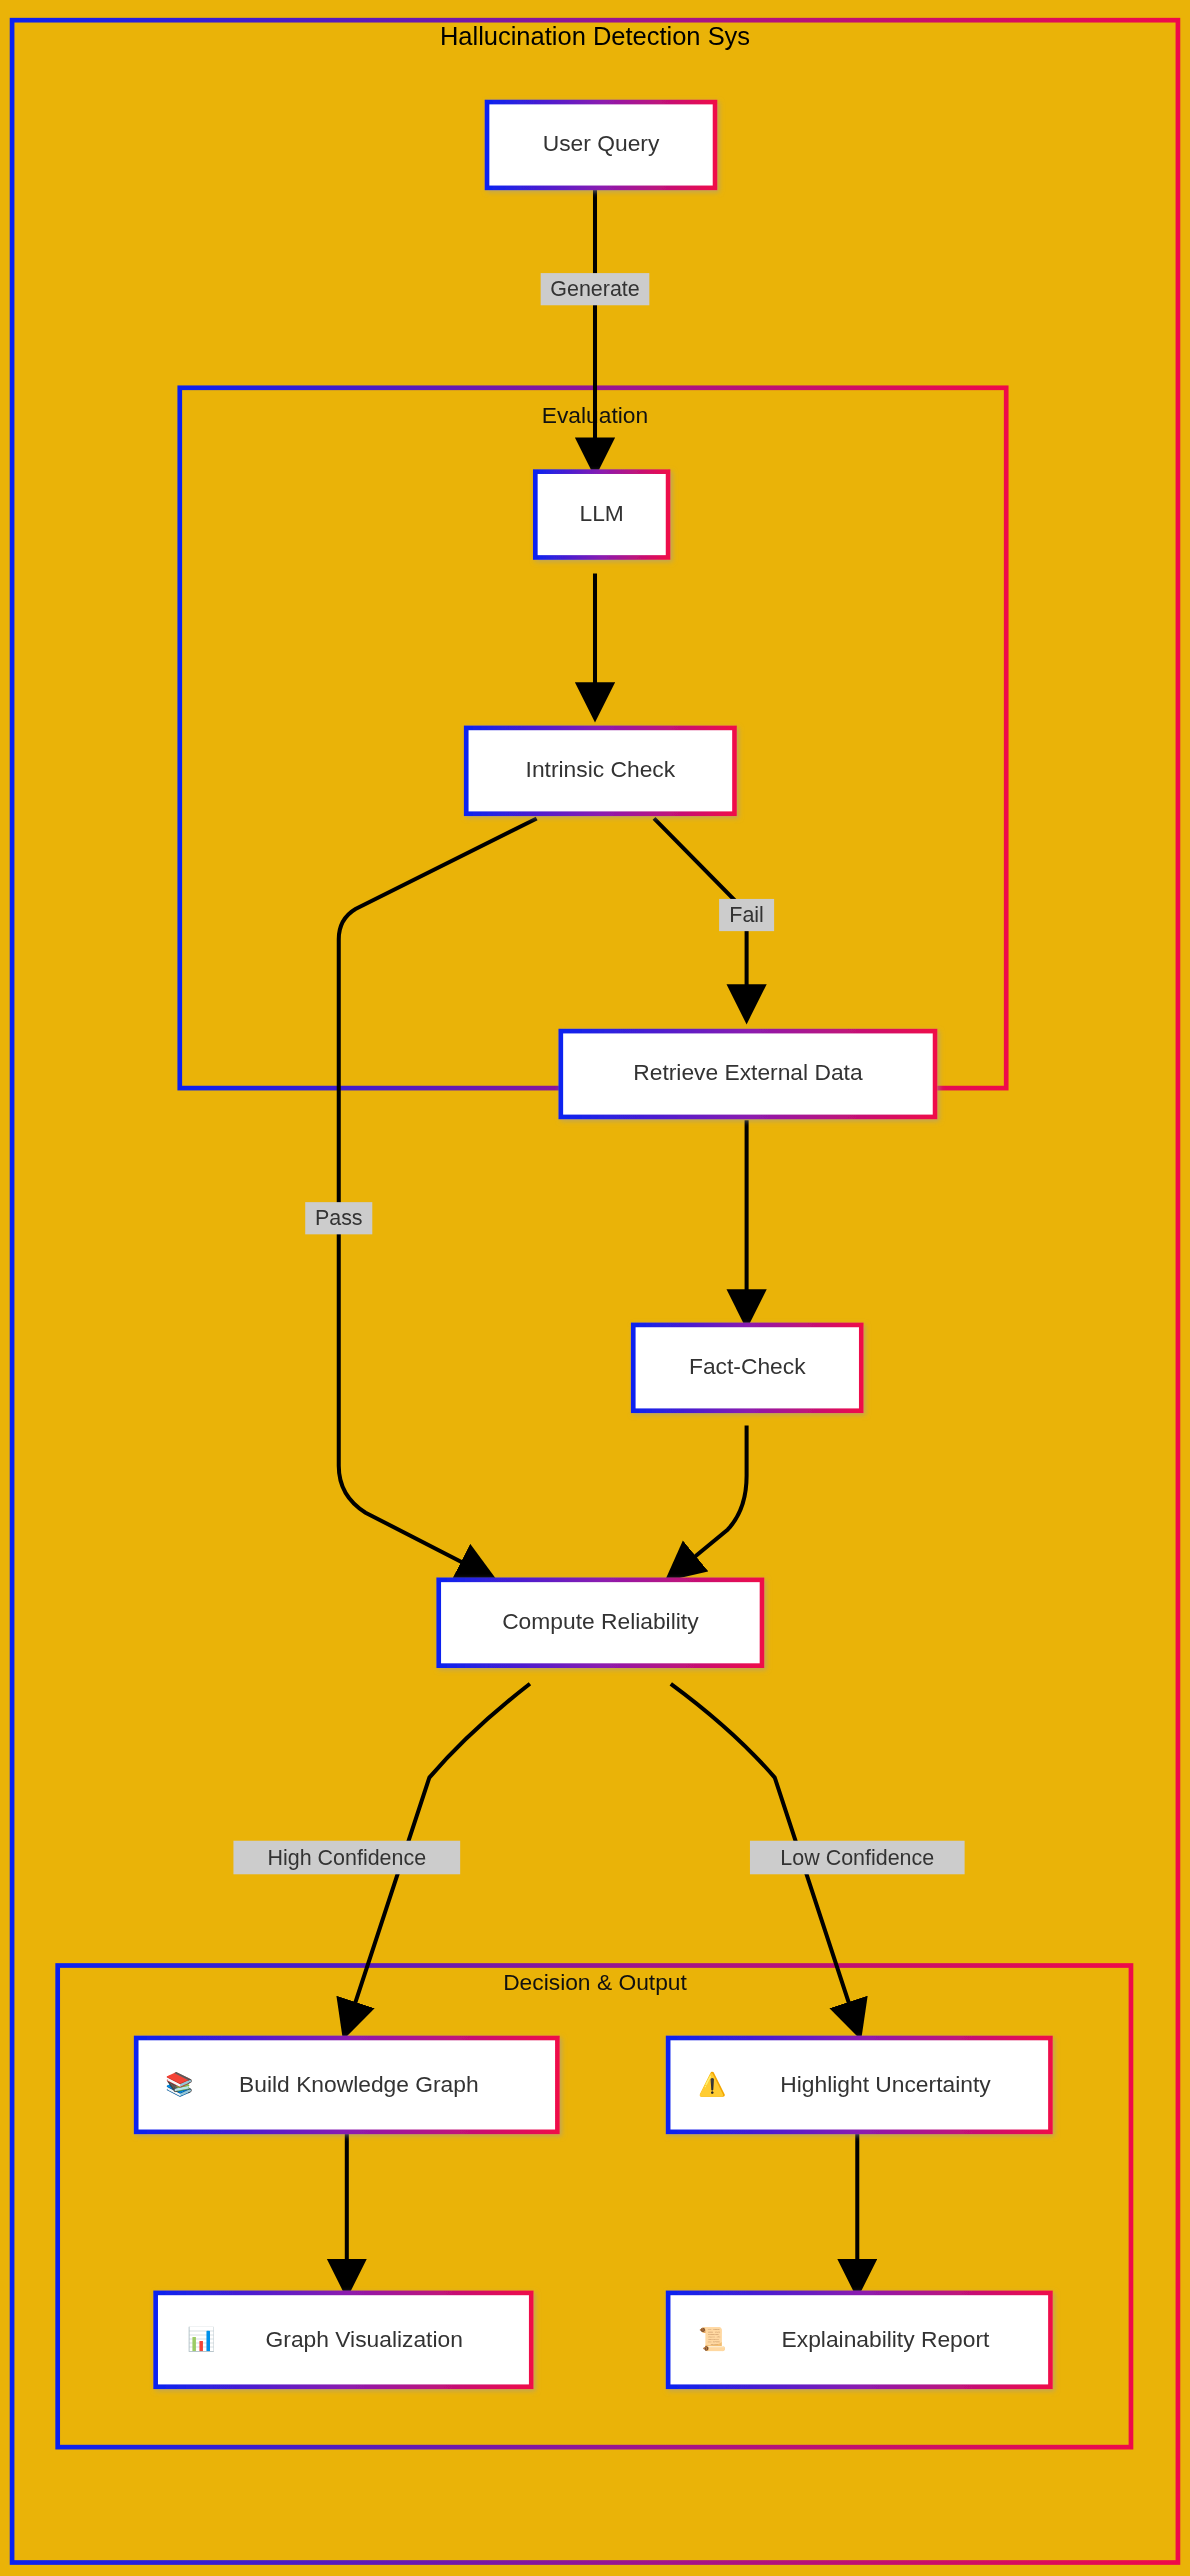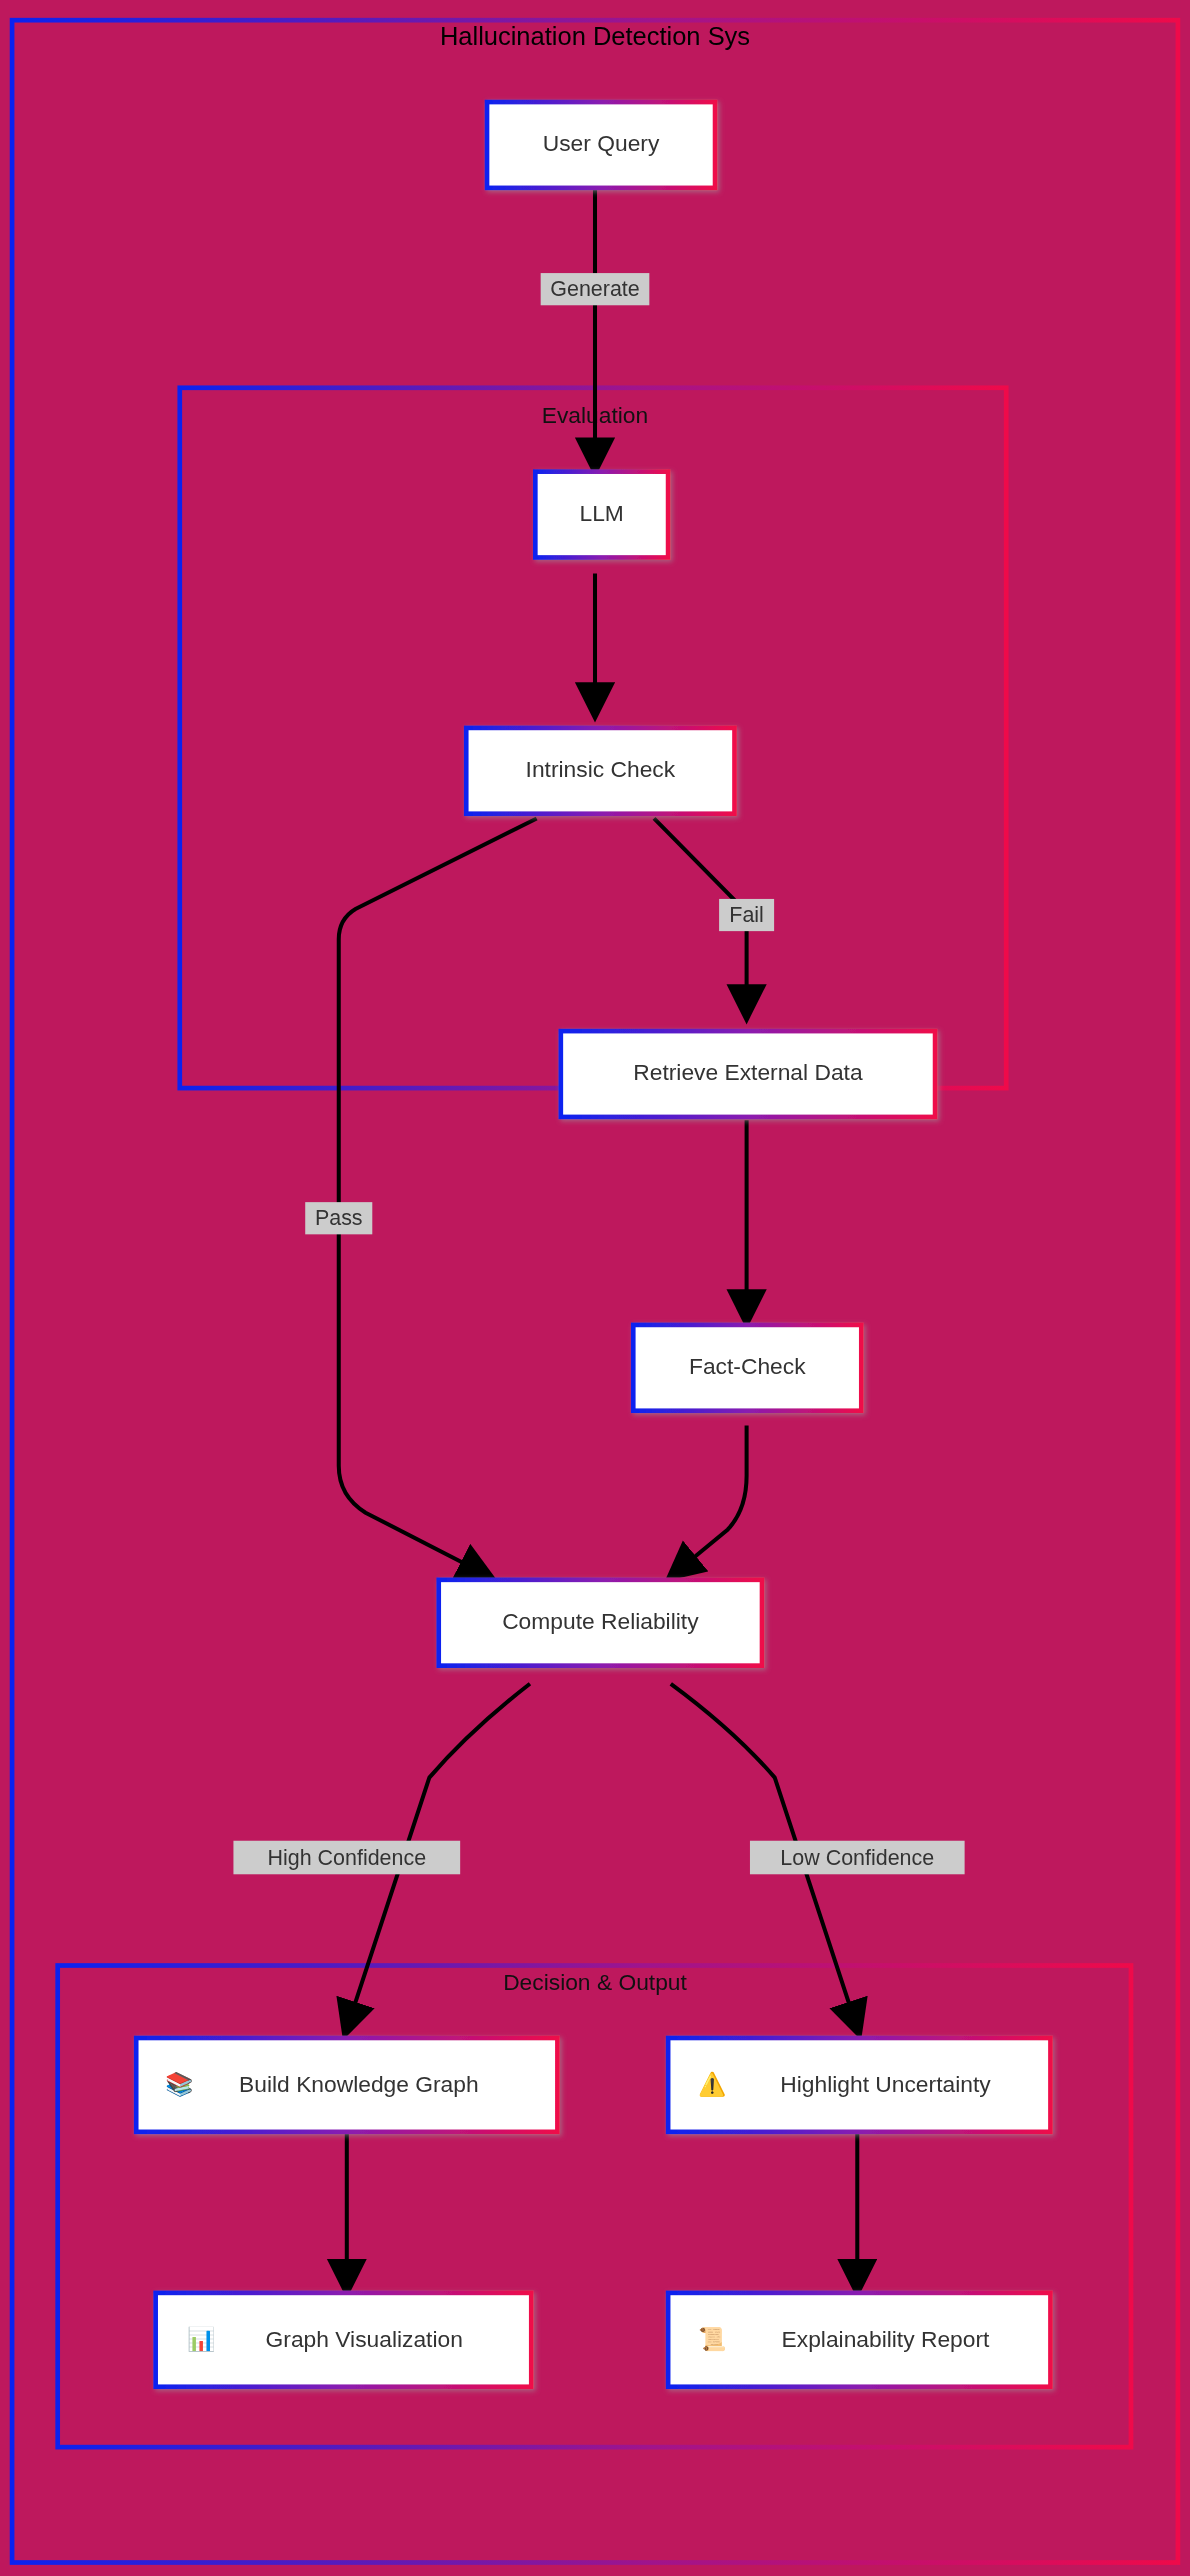--- a/index.html
+++ b/index.html
@@ -10,21 +10,21 @@
   body {
     font-family: "Liberation Sans", sans-serif;
     width: 1190px;
     height: 2576px;
     overflow: hidden;
   }
   #diagram-root {
     position: relative;
     width: 1190px;
     height: 2576px;
-    background: #be185d;
+    background: #eab308;
   }
   svg.flow-canvas {
     position: absolute;
     left: 0;
     top: 0;
     width: 1190px;
     height: 2576px;
     display: block;
   }
   

